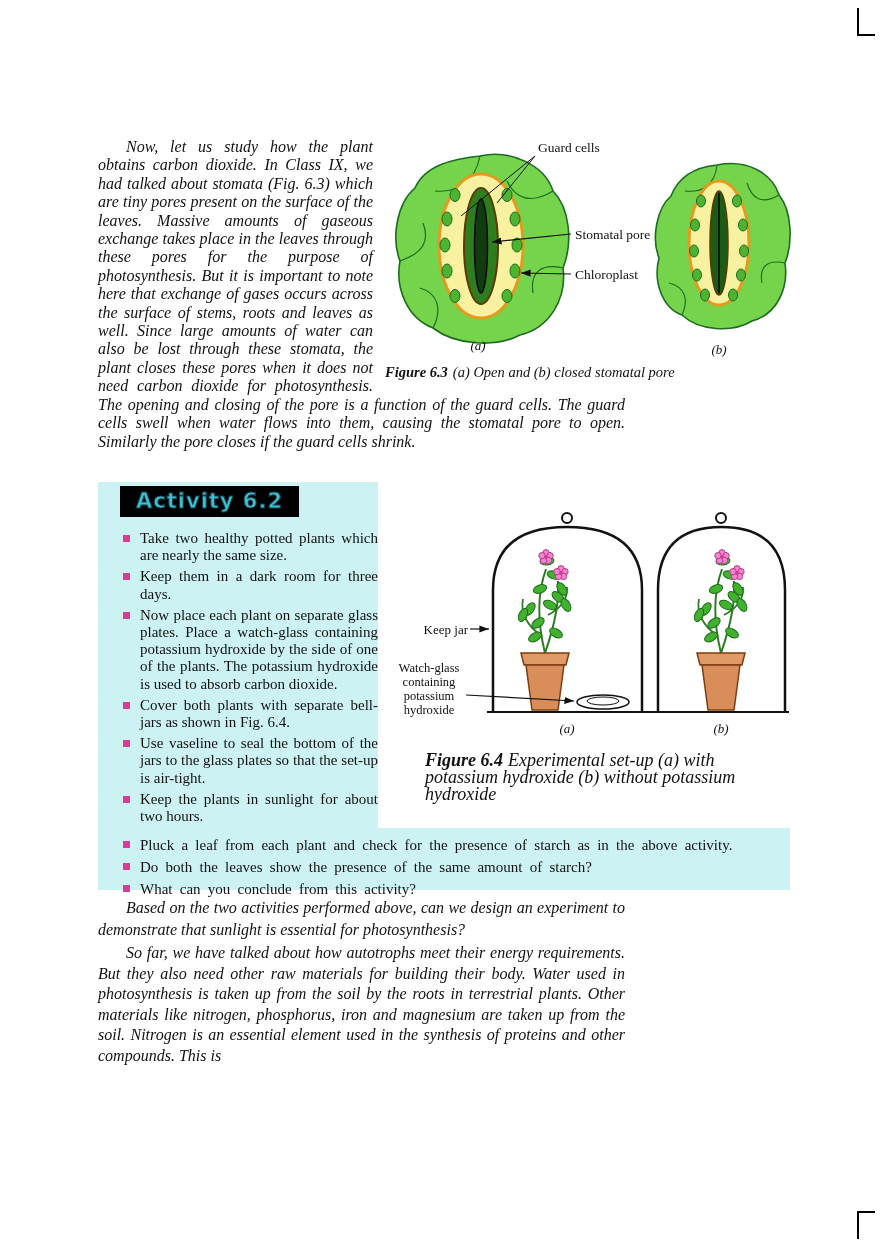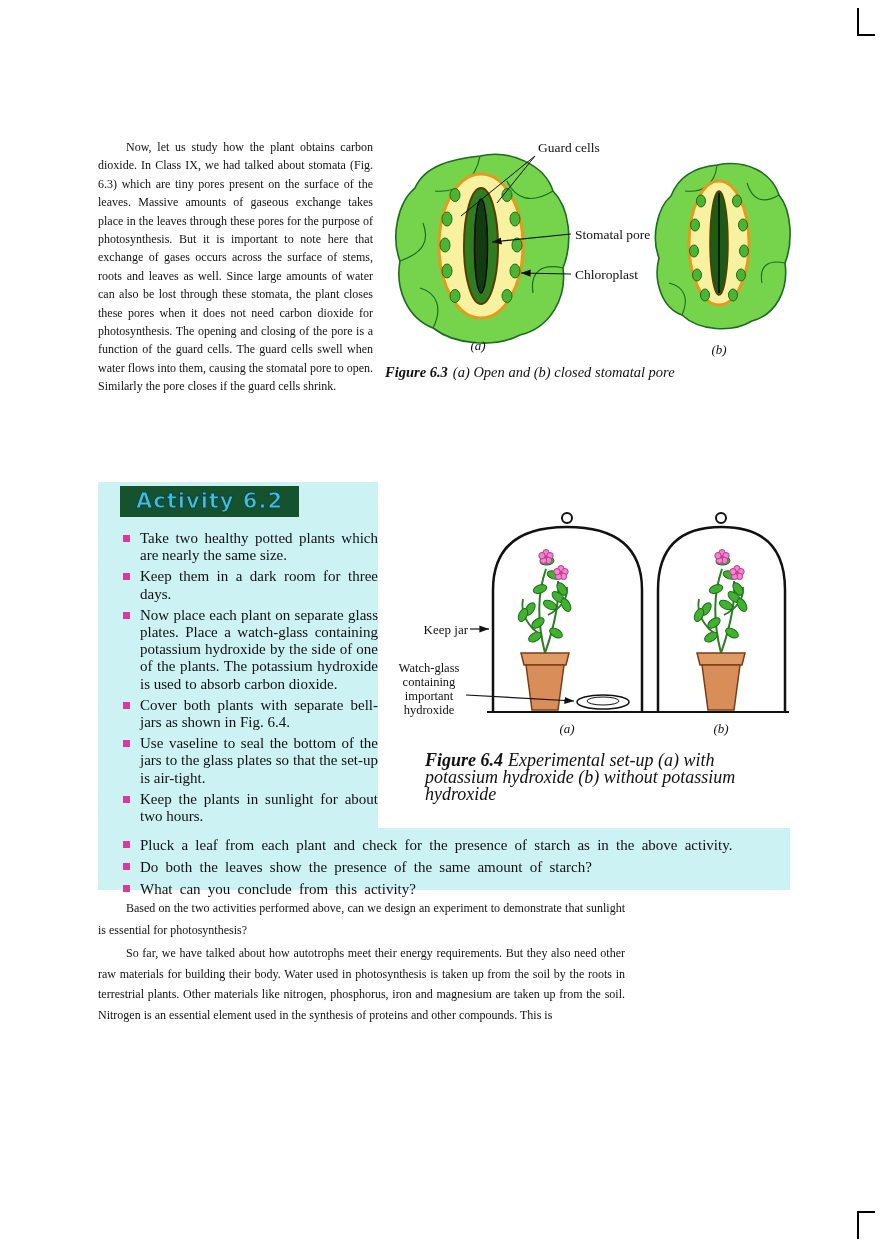--- a/index.html
+++ b/index.html
@@ -6,36 +6,36 @@
   .page{position:relative;width:880px;height:1245px;background:#fff;overflow:hidden;
         font-family:"Liberation Serif",serif;color:#111;}
 
   
   .corner{position:absolute;width:16px;height:26px;}
   .corner.tr{right:5px;top:8px;border-left:2px solid #000;border-bottom:2px solid #000;}
   .corner.br{right:5px;bottom:6px;border-left:2px solid #000;border-top:2px solid #000;}
 
   
   .para{position:absolute;left:98px;width:527px;text-align:justify;margin:0;
-        font-size:12px;line-height:18.4px;text-indent:28px;}
+        font-size:16px;line-height:18.4px;text-indent:28px;font-style:italic;}
   .para1{top:138px;}
   .para2{top:897px;line-height:22px;}
   .para3{top:943px;line-height:20.6px;}
   .fig-spacer{float:right;width:252px;height:256px;}
 
   
   .fig63{position:absolute;left:385px;top:128px;width:410px;}
   .figcaption{width:100%;text-align:left;font-size:14.5px;margin-top:2px;line-height:17px;}
   .capb{font-weight:bold;font-style:italic;margin-right:5px;}
   .capi{font-style:italic;}
 
   
   .act-left-bg{position:absolute;left:98px;top:482px;width:280px;height:408px;background:#ccf2f4;}
   .act-bottom-bg{position:absolute;left:98px;top:828px;width:692px;height:62px;background:#ccf2f4;}
-  .act-title{position:absolute;left:120px;top:486px;background:#14532d;padding:3px 16px 4px 16px;
+  .act-title{position:absolute;left:120px;top:486px;background:#000000;padding:3px 16px 4px 16px;
              font-family:"DejaVu Sans",sans-serif;font-weight:bold;font-size:21px;letter-spacing:1px;
              color:#3ec1d3;text-align:right;-webkit-text-stroke:1px #14404e;}
   ul.act-list{position:absolute;left:140px;top:526px;width:238px;margin:0;padding:0;list-style:none;
               font-size:15px;line-height:17.2px;text-align:justify;}
   ul.act-list li{position:relative;margin:4px 0 1px 0;}
   ul.act-list li::before{content:"";position:absolute;left:-17px;top:5px;width:7px;height:7px;background:#d93a9c;}
   ul.act-list.wide{left:140px;top:832px;width:646px;line-height:18px;word-spacing:3.5px;text-align:left;}
 
   
   .fig64{position:absolute;left:390px;top:505px;width:400px;}
@@ -210,21 +210,21 @@
       <use href="#plantA" transform="translate(176,0)"></use>
 
       <line x1="80" y1="124" x2="99" y2="124" stroke="#111" stroke-width="1.2" marker-end="url(#ah64)"></line>
       <line x1="76" y1="190" x2="184" y2="196" stroke="#111" stroke-width="1.2" marker-end="url(#ah64)"></line>
 
       <text class="sub" x="177" y="228" text-anchor="middle">(a)</text>
       <text class="sub" x="331" y="228" text-anchor="middle">(b)</text>
     </svg>
 
     <div class="fig64-label lbl-belljar">Keep jar</div>
-    <div class="fig64-label lbl-watch">Watch-glass containing important hydroxide</div>
+    <div class="fig64-label lbl-watch">Watch-glass containing potassium hydroxide</div>
 
     <div class="figcaption">
       <span class="capb">Figure 6.4</span><span class="capi">Experimental set-up (a) with potassium hydroxide (b) without potassium hydroxide</span>
     </div>
   </div>
 
   <p class="para para2">Based on the two activities performed above, can we design an experiment to demonstrate that sunlight is essential for photosynthesis?</p>
   <p class="para para3">So far, we have talked about how autotrophs meet their energy requirements. But they also need other raw materials for building their body. Water used in photosynthesis is taken up from the soil by the roots in terrestrial plants. Other materials like nitrogen, phosphorus, iron and magnesium are taken up from the soil. Nitrogen is an essential element used in the synthesis of proteins and other compounds. This is</p>
 
 </div>

